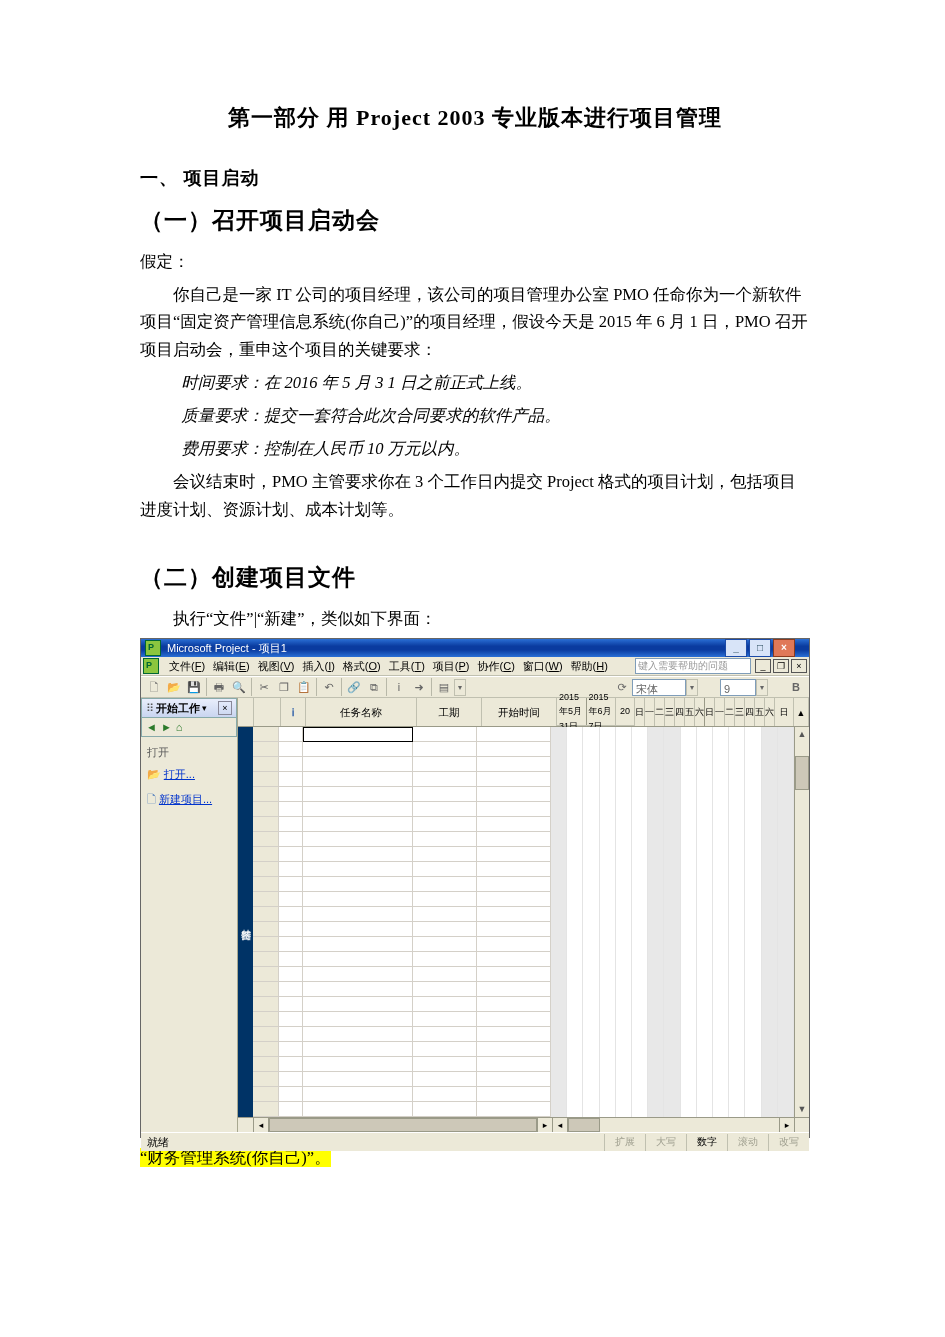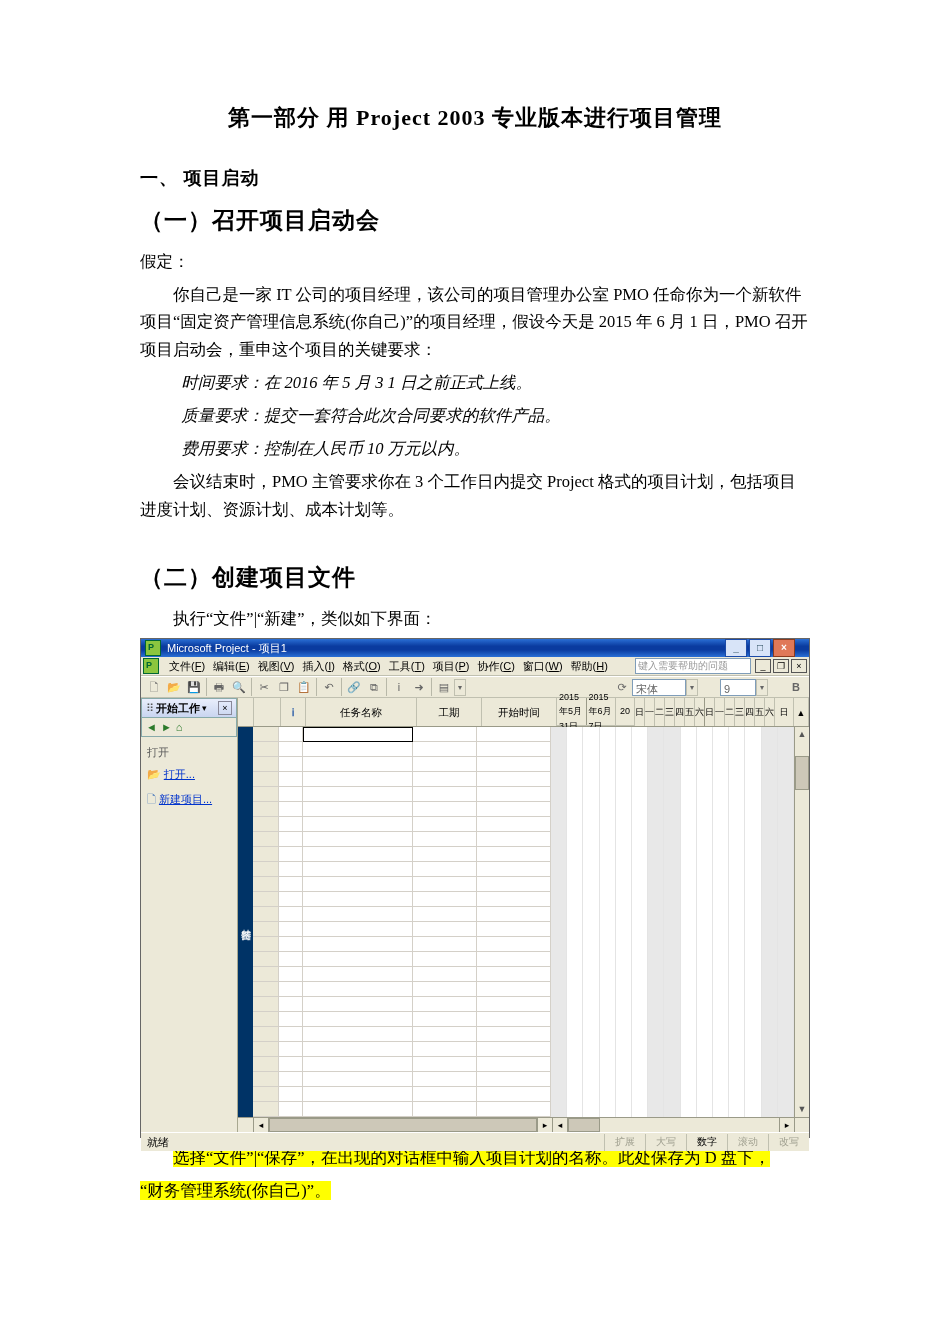--- a/index.html
+++ b/index.html
@@ -439,20 +439,17 @@
       <span class="spacer"></span>
       <span class="stslot">扩展</span>
       <span class="stslot">大写</span>
       <span class="stslot on">数字</span>
       <span class="stslot">滚动</span>
       <span class="stslot">改写</span>
     </div>
 
   </div>
 
-  <div class="para indent1">
-    <span class="highlight">选择“文件”|“保存”，在出现的对话框中输入项目计划的名称。此处保存为 D 盘下，</span>
-  </div>
   <div class="para">
     <span class="highlight">“财务管理系统(你自己)”。</span>
   </div>
 
 </div>
 
 </body></html>

